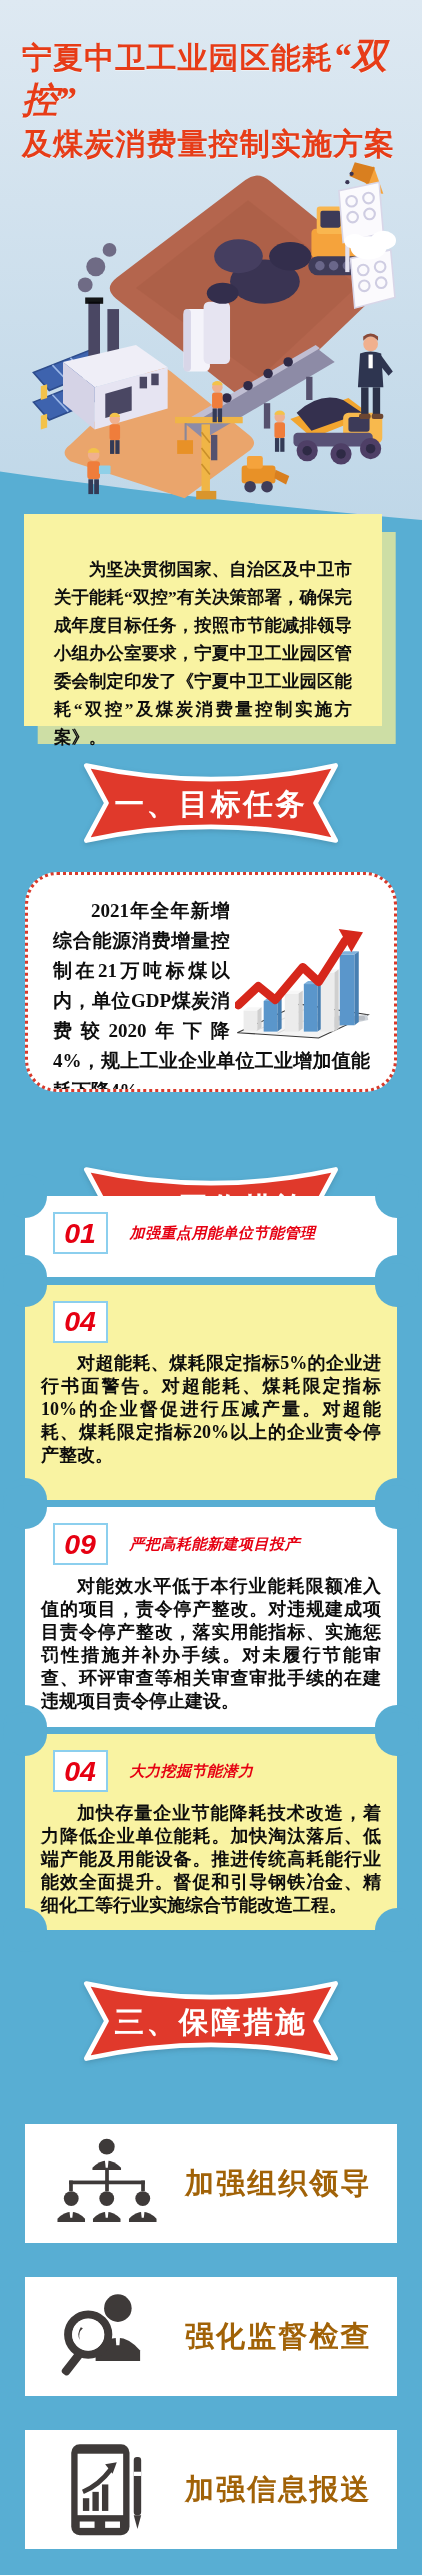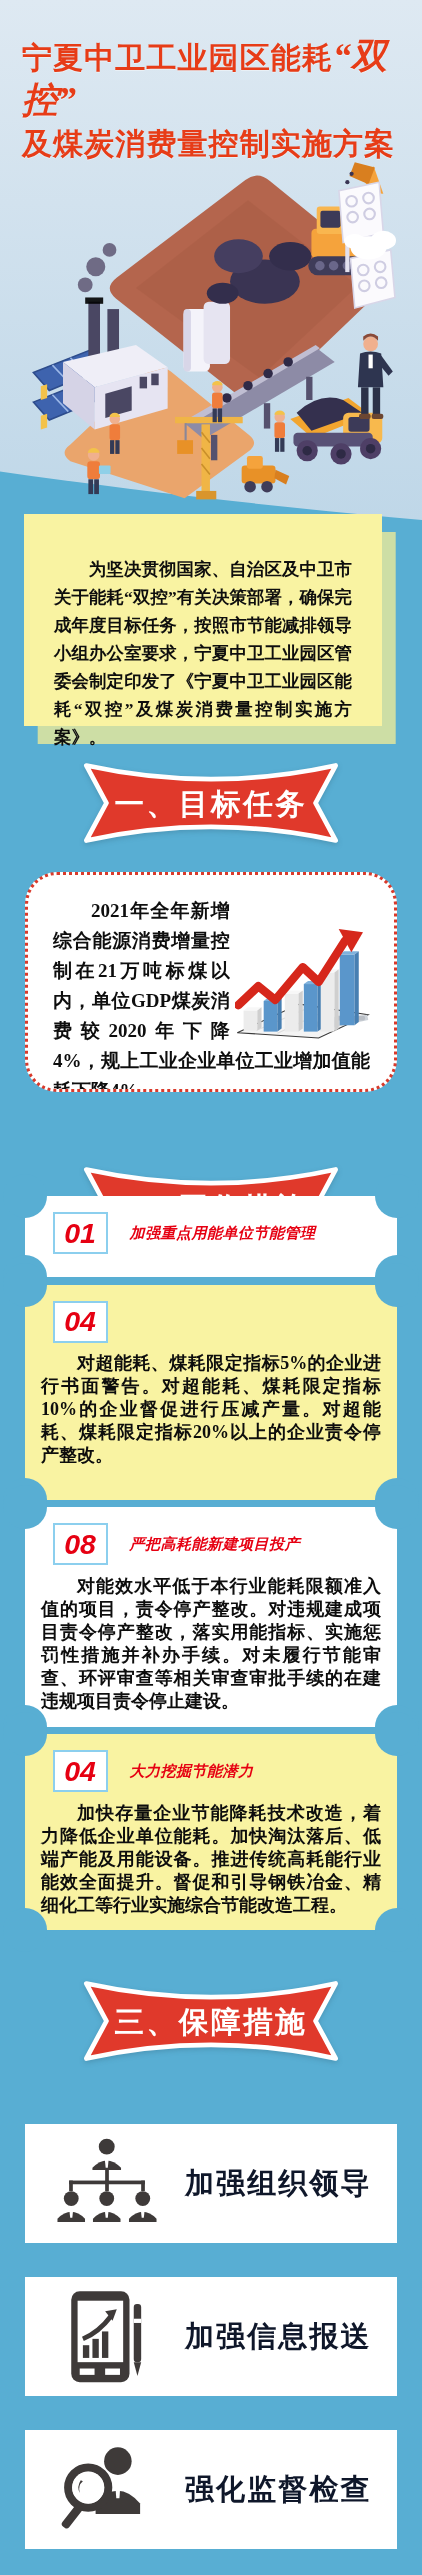--- a/index.html
+++ b/index.html
@@ -79,21 +79,21 @@
     font-size:18px;line-height:23px;color:#0d0d0d;text-align:justify;text-indent:2em;
   }
   
   .cards{position:absolute;left:25px;top:2124px;width:372px;}
   .card{
     width:372px;height:119px;background:#ffffff;margin-bottom:34px;
     display:flex;align-items:center;
   }
   .card svg{width:114px;height:98px;margin-left:25px;flex:0 0 auto;}
   .card-label{
-    margin-left:21px;font-weight:900;font-size:29px;color:#0f172a;letter-spacing:2.1px;
+    margin-left:21px;font-weight:900;font-size:29px;color:#a16207;letter-spacing:2.1px;
   }
   .ink{fill:#3e3a39;}
 </style>
 </head>
 <body>
 
 <svg class="top-curve" viewBox="0 0 800 1000" preserveAspectRatio="none">
   <defs>
     <linearGradient id="topgrad" x1="0" y1="0" x2="0" y2="1">
       <stop offset="0" stop-color="#dee9f2"></stop>
@@ -353,21 +353,21 @@
     </div>
     <p class="m-body">对超能耗、煤耗限定指标5%的企业进行书面警告。对超能耗、煤耗限定指标10%的企业督促进行压减产量。对超能耗、煤耗限定指标20%以上的企业责令停产整改。</p>
   </div>
 
   <div class="m-box white">
     <span class="notch tl"></span>
       <span class="notch tr"></span>
     <span class="notch bl"></span>
       <span class="notch br"></span>
     <div class="m-head">
-      <div class="m-num">08</div>
+      <div class="m-num">09</div>
       <div class="m-title">严把高耗能新建项目投产</div>
     </div>
     <p class="m-body">对能效水平低于本行业能耗限额准入值的项目，责令停产整改。对违规建成项目责令停产整改，落实用能指标、实施惩罚性措施并补办手续。对未履行节能审查、环评审查等相关审查审批手续的在建违规项目责令停止建设。</p>
   </div>
 
   <div class="m-box yellow">
     <span class="notch tl"></span>
       <span class="notch tr"></span>
     <span class="notch bl"></span>
       <span class="notch br"></span>
@@ -409,46 +409,46 @@
         <circle cx="175" cy="120" r="14"></circle>
           <path d="M149,158 Q175,132 201,158 L201,164 L149,164 Z"></path>
           <polygon points="171,138 179,138 177,156 173,156" fill="#ffffff"></polygon>
       </g>
     </svg>
     <div class="card-label">加强组织领导</div>
   </div>
 
   <div class="card">
     <svg viewBox="0 0 215 185">
+      <g class="ink">
+        <circle cx="128" cy="38" r="26"></circle>
+        <path d="M86,118 Q128,70 170,118 L170,138 L86,138 Z"></path>
+        <polygon points="122,66 134,66 131,108 125,108" fill="#ffffff"></polygon>
+        <path d="M128,66 L112,84 L120,92 Z" fill="#ffffff" opacity=".25"></path>
+      </g>
+      <circle cx="72" cy="88" r="38" fill="none" stroke="#3e3a39" stroke-width="15"></circle>
+      <circle cx="72" cy="88" r="30" fill="#ffffff" opacity=".85"></circle>
+      <path d="M58,74 Q50,86 56,98 Q52,84 62,76 Z" fill="#3e3a39"></path>
+      <rect x="34" y="116" width="16" height="52" rx="6" fill="#3e3a39" transform="rotate(38 42 142)"></rect>
+    </svg>
+    <div class="card-label">强化监督检查</div>
+  </div>
+
+  <div class="card">
+    <svg viewBox="0 0 215 185">
       <rect x="40" y="6" width="110" height="172" rx="16" fill="#3e3a39"></rect>
       <rect x="52" y="24" width="86" height="116" fill="#ffffff"></rect>
       <rect x="62" y="108" width="12" height="24" fill="#3e3a39"></rect>
       <rect x="80" y="96" width="12" height="36" fill="#3e3a39"></rect>
       <rect x="98" y="82" width="12" height="50" fill="#3e3a39"></rect>
       <path d="M62,96 Q92,84 116,52" fill="none" stroke="#3e3a39" stroke-width="9"></path>
       <polygon points="104,44 126,40 118,62" fill="#3e3a39"></polygon>
       <rect x="56" y="152" width="28" height="12" fill="#ffffff"></rect>
       <rect x="104" y="152" width="28" height="12" fill="#ffffff"></rect>
       <rect x="158" y="30" width="14" height="110" rx="6" fill="#3e3a39"></rect>
       <rect x="158" y="58" width="14" height="8" fill="#ffffff"></rect>
       <polygon points="158,140 172,140 165,166" fill="#3e3a39"></polygon>
     </svg>
     <div class="card-label">加强信息报送</div>
   </div>
 
-  <div class="card">
-    <svg viewBox="0 0 215 185">
-      <g class="ink">
-        <circle cx="128" cy="38" r="26"></circle>
-        <path d="M86,118 Q128,70 170,118 L170,138 L86,138 Z"></path>
-        <polygon points="122,66 134,66 131,108 125,108" fill="#ffffff"></polygon>
-        <path d="M128,66 L112,84 L120,92 Z" fill="#ffffff" opacity=".25"></path>
-      </g>
-      <circle cx="72" cy="88" r="38" fill="none" stroke="#3e3a39" stroke-width="15"></circle>
-      <circle cx="72" cy="88" r="30" fill="#ffffff" opacity=".85"></circle>
-      <path d="M58,74 Q50,86 56,98 Q52,84 62,76 Z" fill="#3e3a39"></path>
-      <rect x="34" y="116" width="16" height="52" rx="6" fill="#3e3a39" transform="rotate(38 42 142)"></rect>
-    </svg>
-    <div class="card-label">强化监督检查</div>
-  </div>
-
 </div>
 
 
 </body></html>

